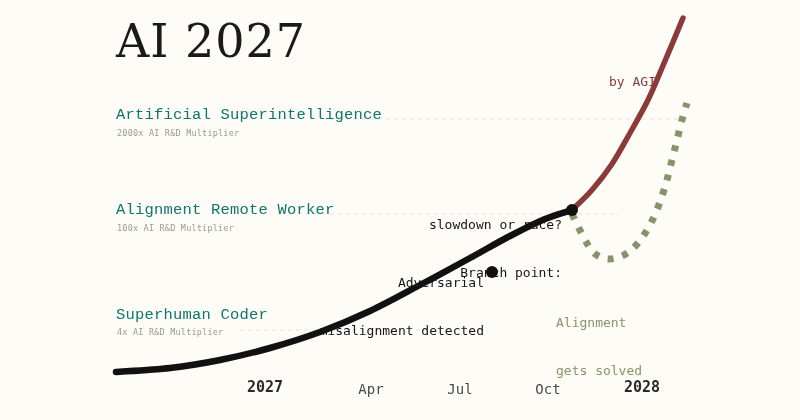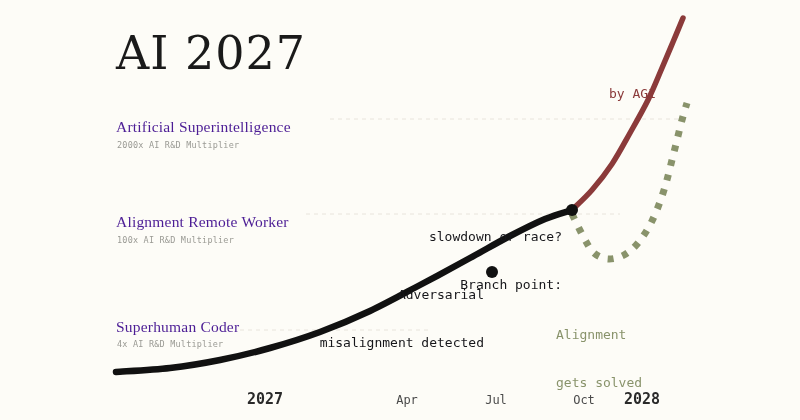--- a/index.html
+++ b/index.html
@@ -18,41 +18,41 @@
   #chart-svg {
     position: absolute;
     left: 0;
     top: 0;
     width: 800px;
     height: 420px;
   }
   .layer {
     position: absolute;
     left: 0;
-    top: 12px;
+    top: 0;
     width: 800px;
     height: 308px;
     pointer-events: none;
   }
   .txt { position: absolute; white-space: pre; pointer-events: auto; }
 
   #page-title {
     left: 116px;
     top: 18px;
     font-family: "DejaVu Serif", serif;
     font-size: 46px;
     letter-spacing: 1px;
     color: #1a1a1a;
     line-height: 1;
   }
 
   .milestone-label {
-    font-family: Liberation Serif, serif;
+    font-family: Liberation Mono, monospace;
     font-size: 15.5px;
-    color: #4c1d95;
+    color: #0f766e;
     letter-spacing: 0.2px;
   }
   .milestone-sub {
     font-family: "DejaVu Sans Mono", monospace;
     font-size: 8.5px;
     color: #9a9a94;
     letter-spacing: 0.2px;
   }
 
   .annot {
@@ -65,21 +65,21 @@
   .annot.red  { color: #8b3a3a; }
   .annot.green{ color: #89936b; text-align: left; }
 
   .xtick {
     font-family: "DejaVu Sans Mono", monospace;
     color: #3b3b3b;
     text-align: center;
     transform: translateX(-50%);
   }
   .xtick.major { font-size: 15px; font-weight: bold; color: #2a2a2a; }
-  .xtick.minor { font-size: 12px; color: #4a4a4a; margin-left: 36px; }
+  .xtick.minor { font-size: 14px; color: #4a4a4a; }
 </style>
 </head>
 <body>
 
 <div id="stage">
 
   <svg id="chart-svg" viewBox="0 0 800 420">
     <g id="gridlines-group">
         <line x1="330" x2="690" y1="119" y2="119" stroke="#e8e4dc" stroke-width="1" stroke-dasharray="4 4"></line>
         <line x1="306" x2="620" y1="214" y2="214" stroke="#e8e4dc" stroke-width="1" stroke-dasharray="4 4"></line>

